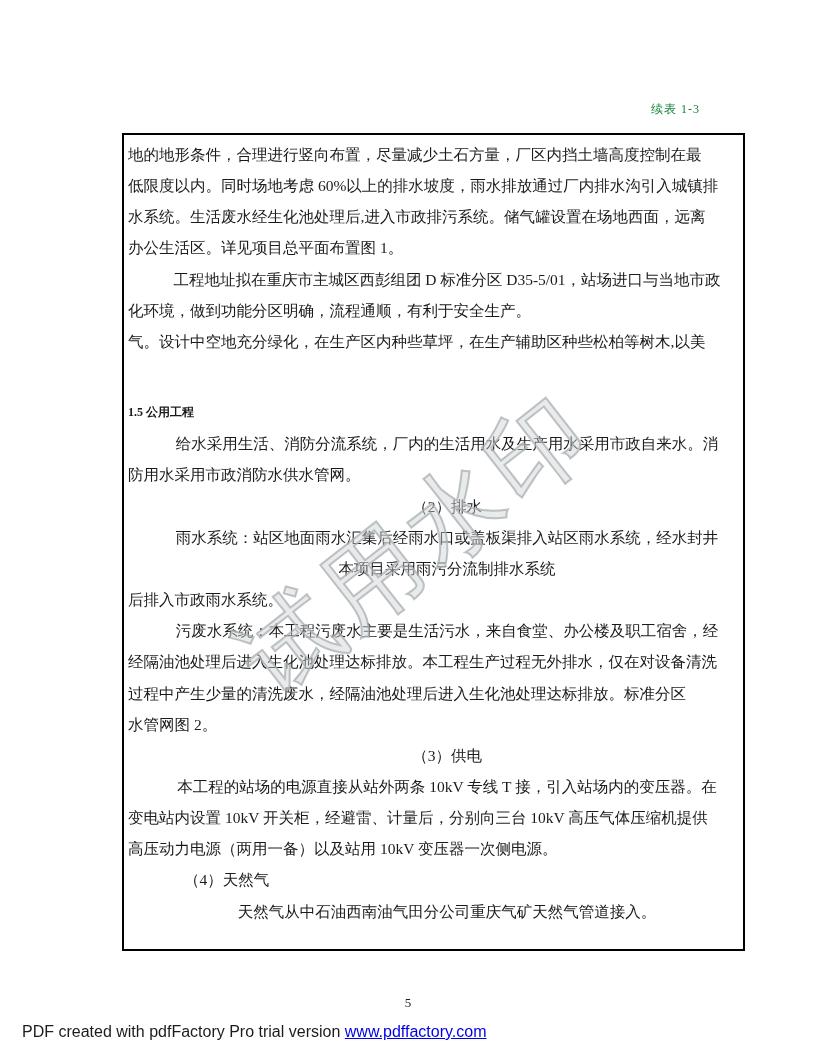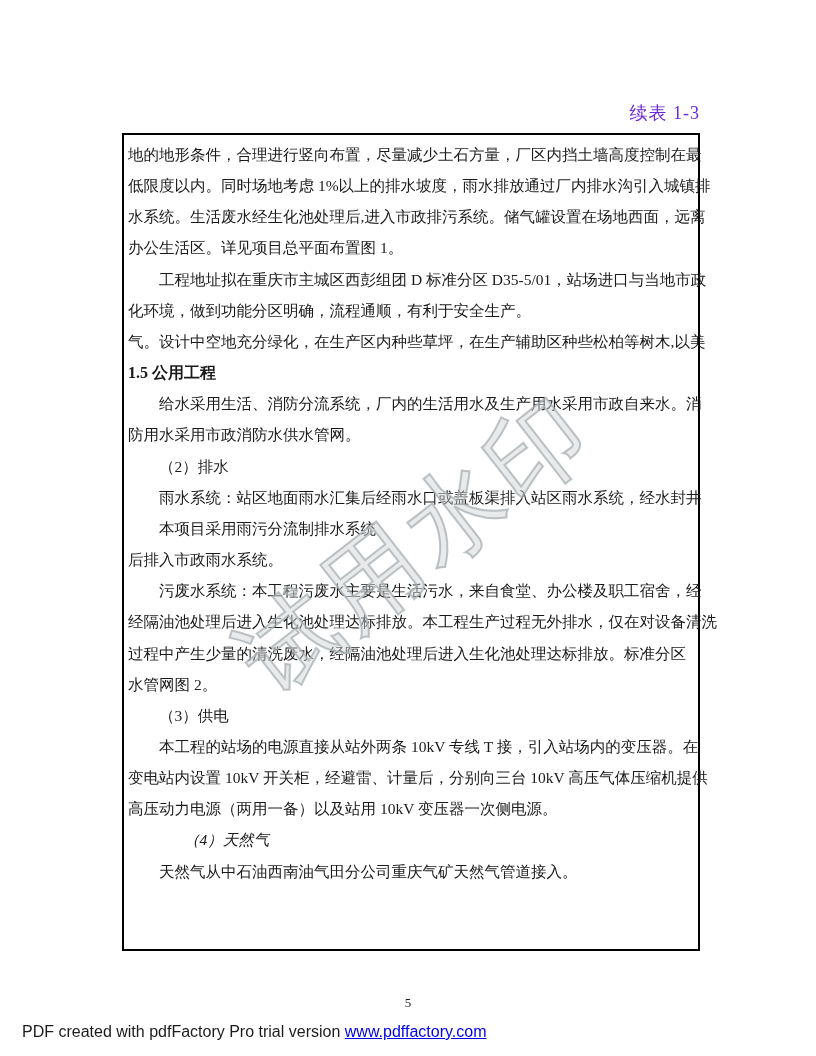--- a/index.html
+++ b/index.html
@@ -10,45 +10,45 @@
     overflow: hidden;
     font-family: "Liberation Serif", "DejaVu Serif", serif;
     color: #1a1a1a;
   }
   .caption {
     position: absolute;
     top: 101px;
     left: 122px;
     width: 578px;
     text-align: right;
-    font-size: 18px;
-    color: #6d28d9;
+    font-size: 12px;
+    color: #15803d;
     letter-spacing: 1px;
   }
   .doc-table {
     position: absolute;
     left: 122px;
     top: 133px;
-    width: 578px;
+    width: 623px;
     height: 818px;
     box-sizing: border-box;
     border: 2px solid #000;
     padding: 4px 8px 0 4px;
     background: transparent;
     z-index: 1;
   }
   .tline {
     line-height: 31.15px;
     font-size: 15.5px;
     white-space: nowrap;
     color: #1a1a1a;
   }
-  .tline.indent-1 { padding-left: 31px; }
-  .tline.indent-2 { padding-left: 56px; font-style: italic; }
-  .tline.bold { font-weight: bold; font-size: 16px; }
+  .tline.indent-1 { padding-left: 31px; text-align: center; }
+  .tline.indent-2 { padding-left: 56px; }
+  .tline.bold { font-weight: bold; font-size: 12px; margin-top: 40px; }
   .watermark {
     position: absolute;
     left: 417px;
     top: 545px;
     transform: translate(-50%, -50%) rotate(-38deg);
     transform-origin: center center;
     font-size: 97px;
     letter-spacing: 7px;
     font-family: "Liberation Serif", "DejaVu Serif", serif;
     color: rgba(203, 209, 211, 0.45);
@@ -81,21 +81,21 @@
     cursor: pointer;
   }
 </style>
 </head>
 <body>
 
 <div class="caption">续表 1-3</div>
 
 <div class="doc-table" id="doc-table">
     <div class="tline indent-0">地的地形条件，合理进行竖向布置，尽量减少土石方量，厂区内挡土墙高度控制在最</div>
-    <div class="tline indent-0">低限度以内。同时场地考虑 1%以上的排水坡度，雨水排放通过厂内排水沟引入城镇排</div>
+    <div class="tline indent-0">低限度以内。同时场地考虑 60%以上的排水坡度，雨水排放通过厂内排水沟引入城镇排</div>
     <div class="tline indent-0">水系统。生活废水经生化池处理后,进入市政排污系统。储气罐设置在场地西面，远离</div>
     <div class="tline indent-0">办公生活区。详见项目总平面布置图 1。</div>
     <div class="tline indent-1">工程地址拟在重庆市主城区西彭组团 D 标准分区 D35-5/01，站场进口与当地市政</div>
     <div class="tline indent-0">化环境，做到功能分区明确，流程通顺，有利于安全生产。</div>
     <div class="tline indent-0">气。设计中空地充分绿化，在生产区内种些草坪，在生产辅助区种些松柏等树木,以美</div>
     <div class="tline indent-0 bold">1.5 公用工程</div>
     <div class="tline indent-1">给水采用生活、消防分流系统，厂内的生活用水及生产用水采用市政自来水。消</div>
     <div class="tline indent-0">防用水采用市政消防水供水管网。</div>
     <div class="tline indent-1">（2）排水</div>
     <div class="tline indent-1">雨水系统：站区地面雨水汇集后经雨水口或盖板渠排入站区雨水系统，经水封井</div>

